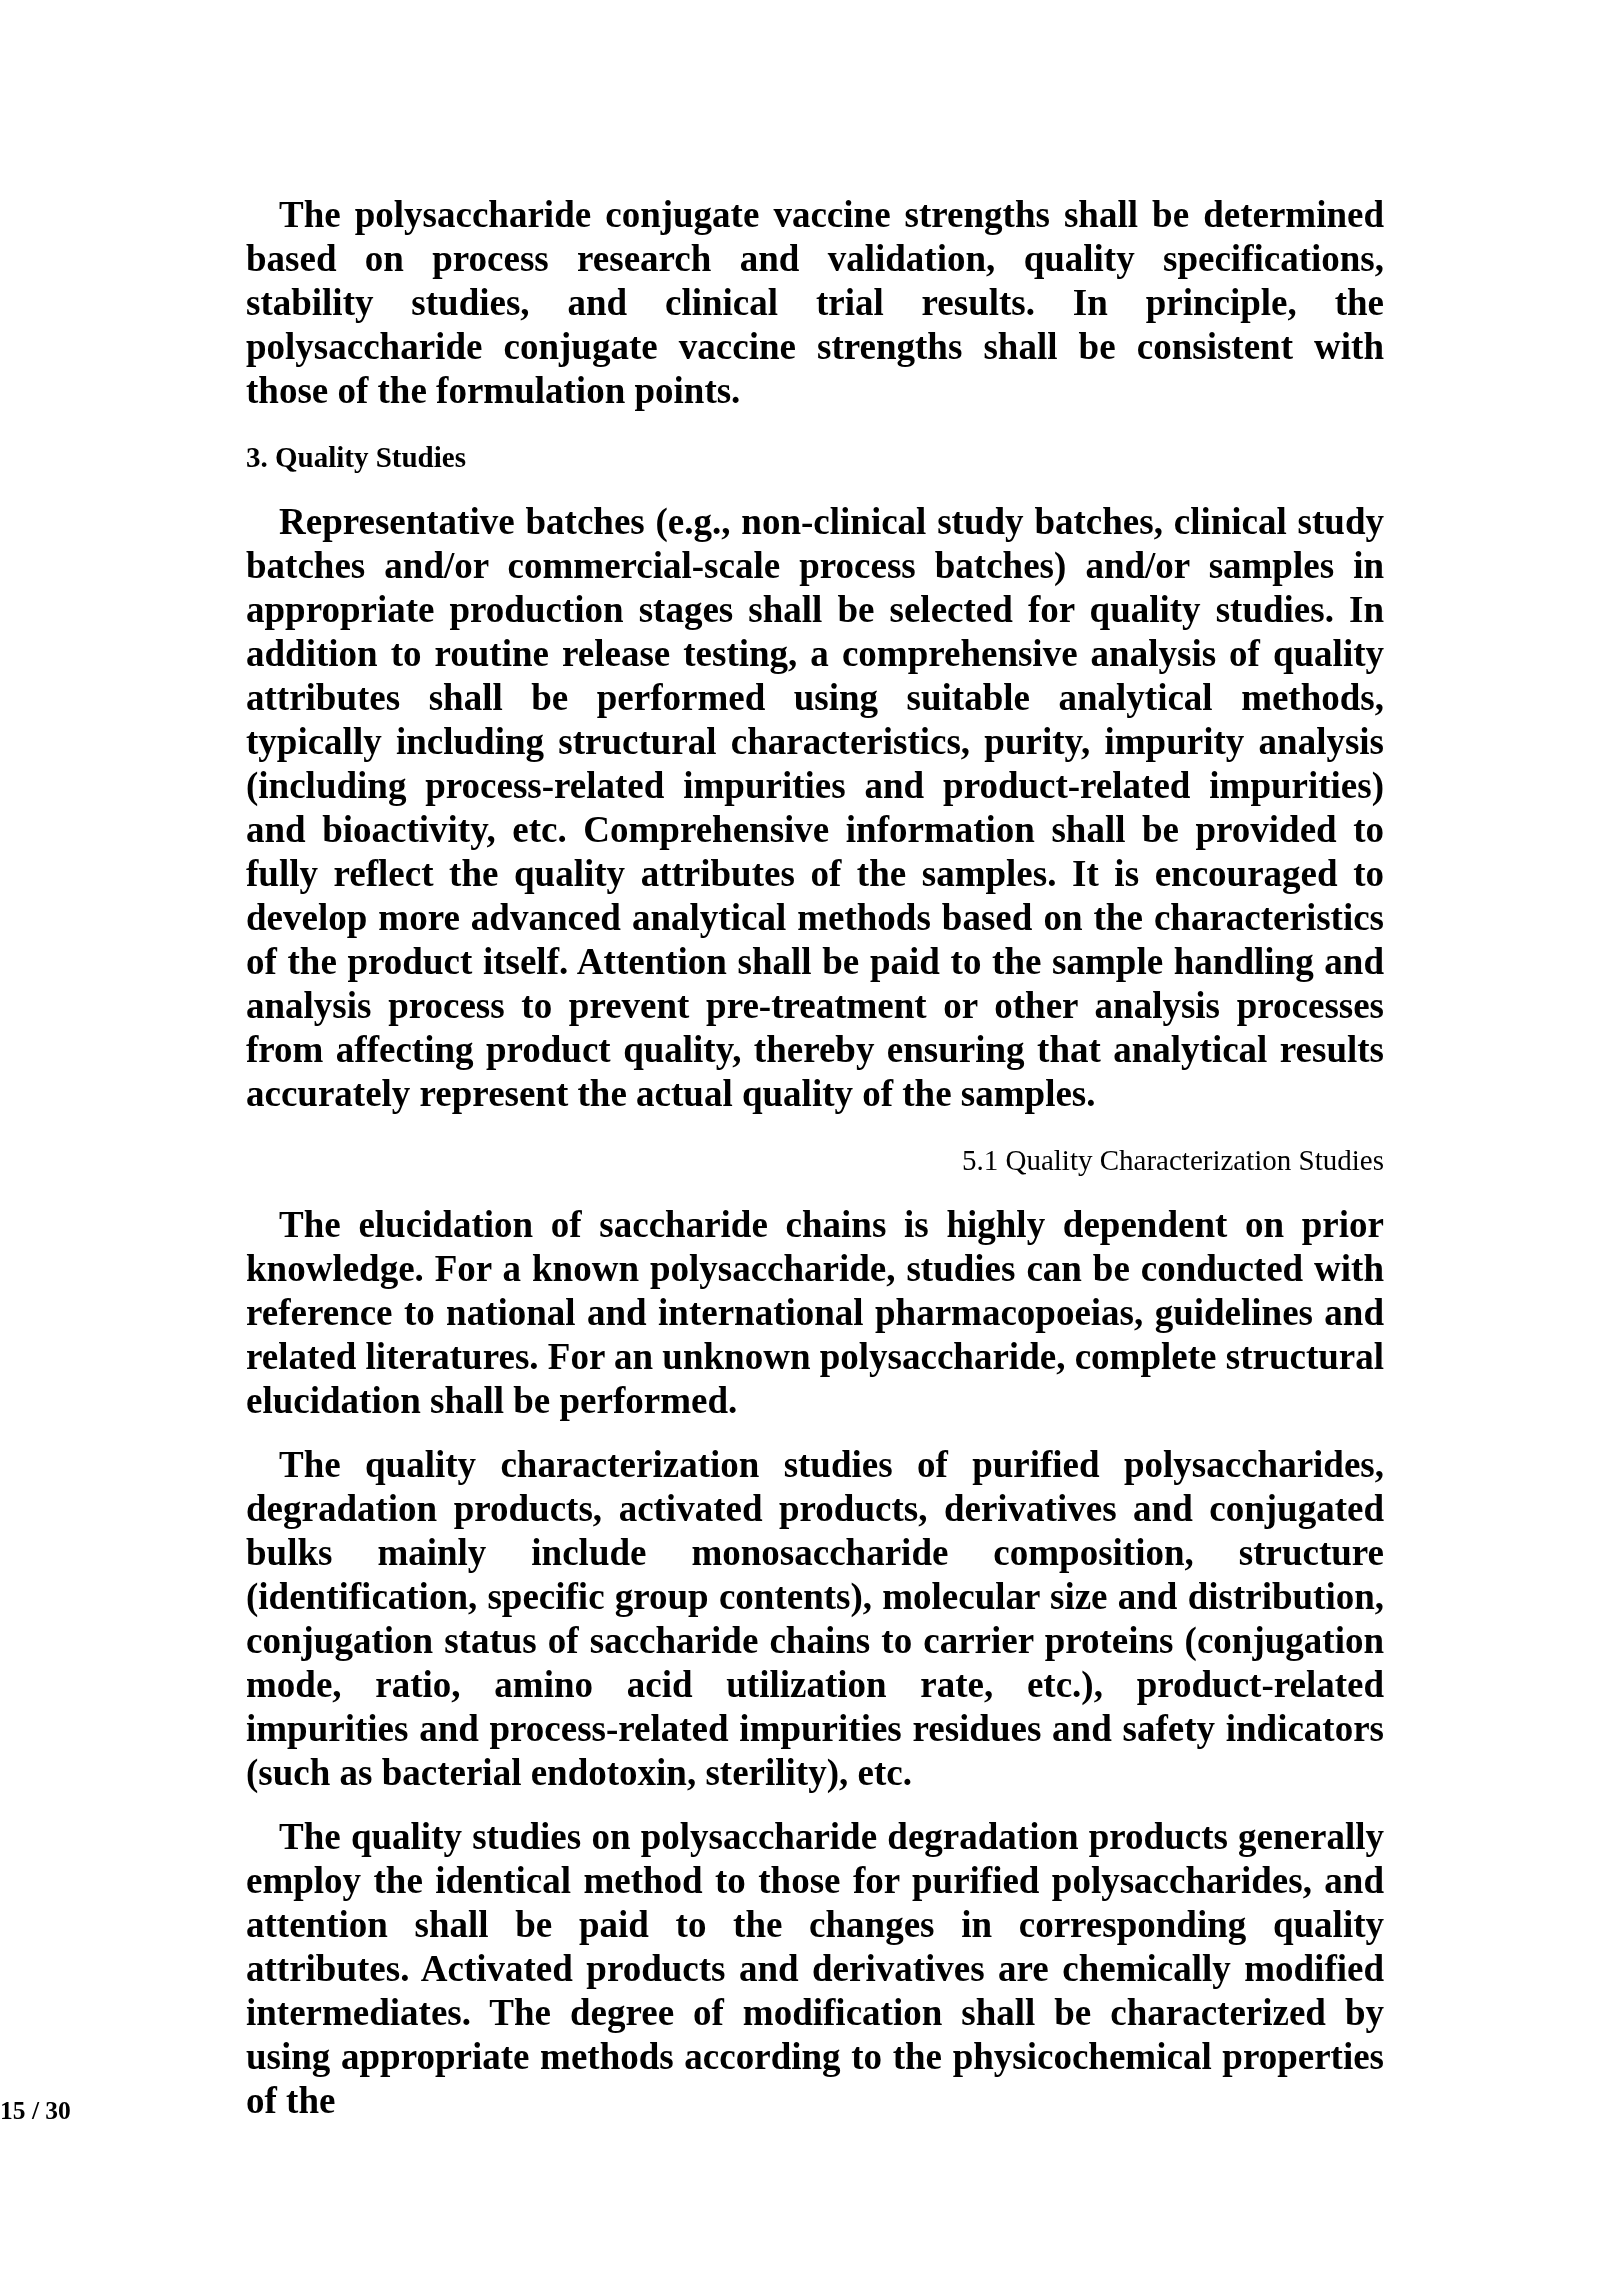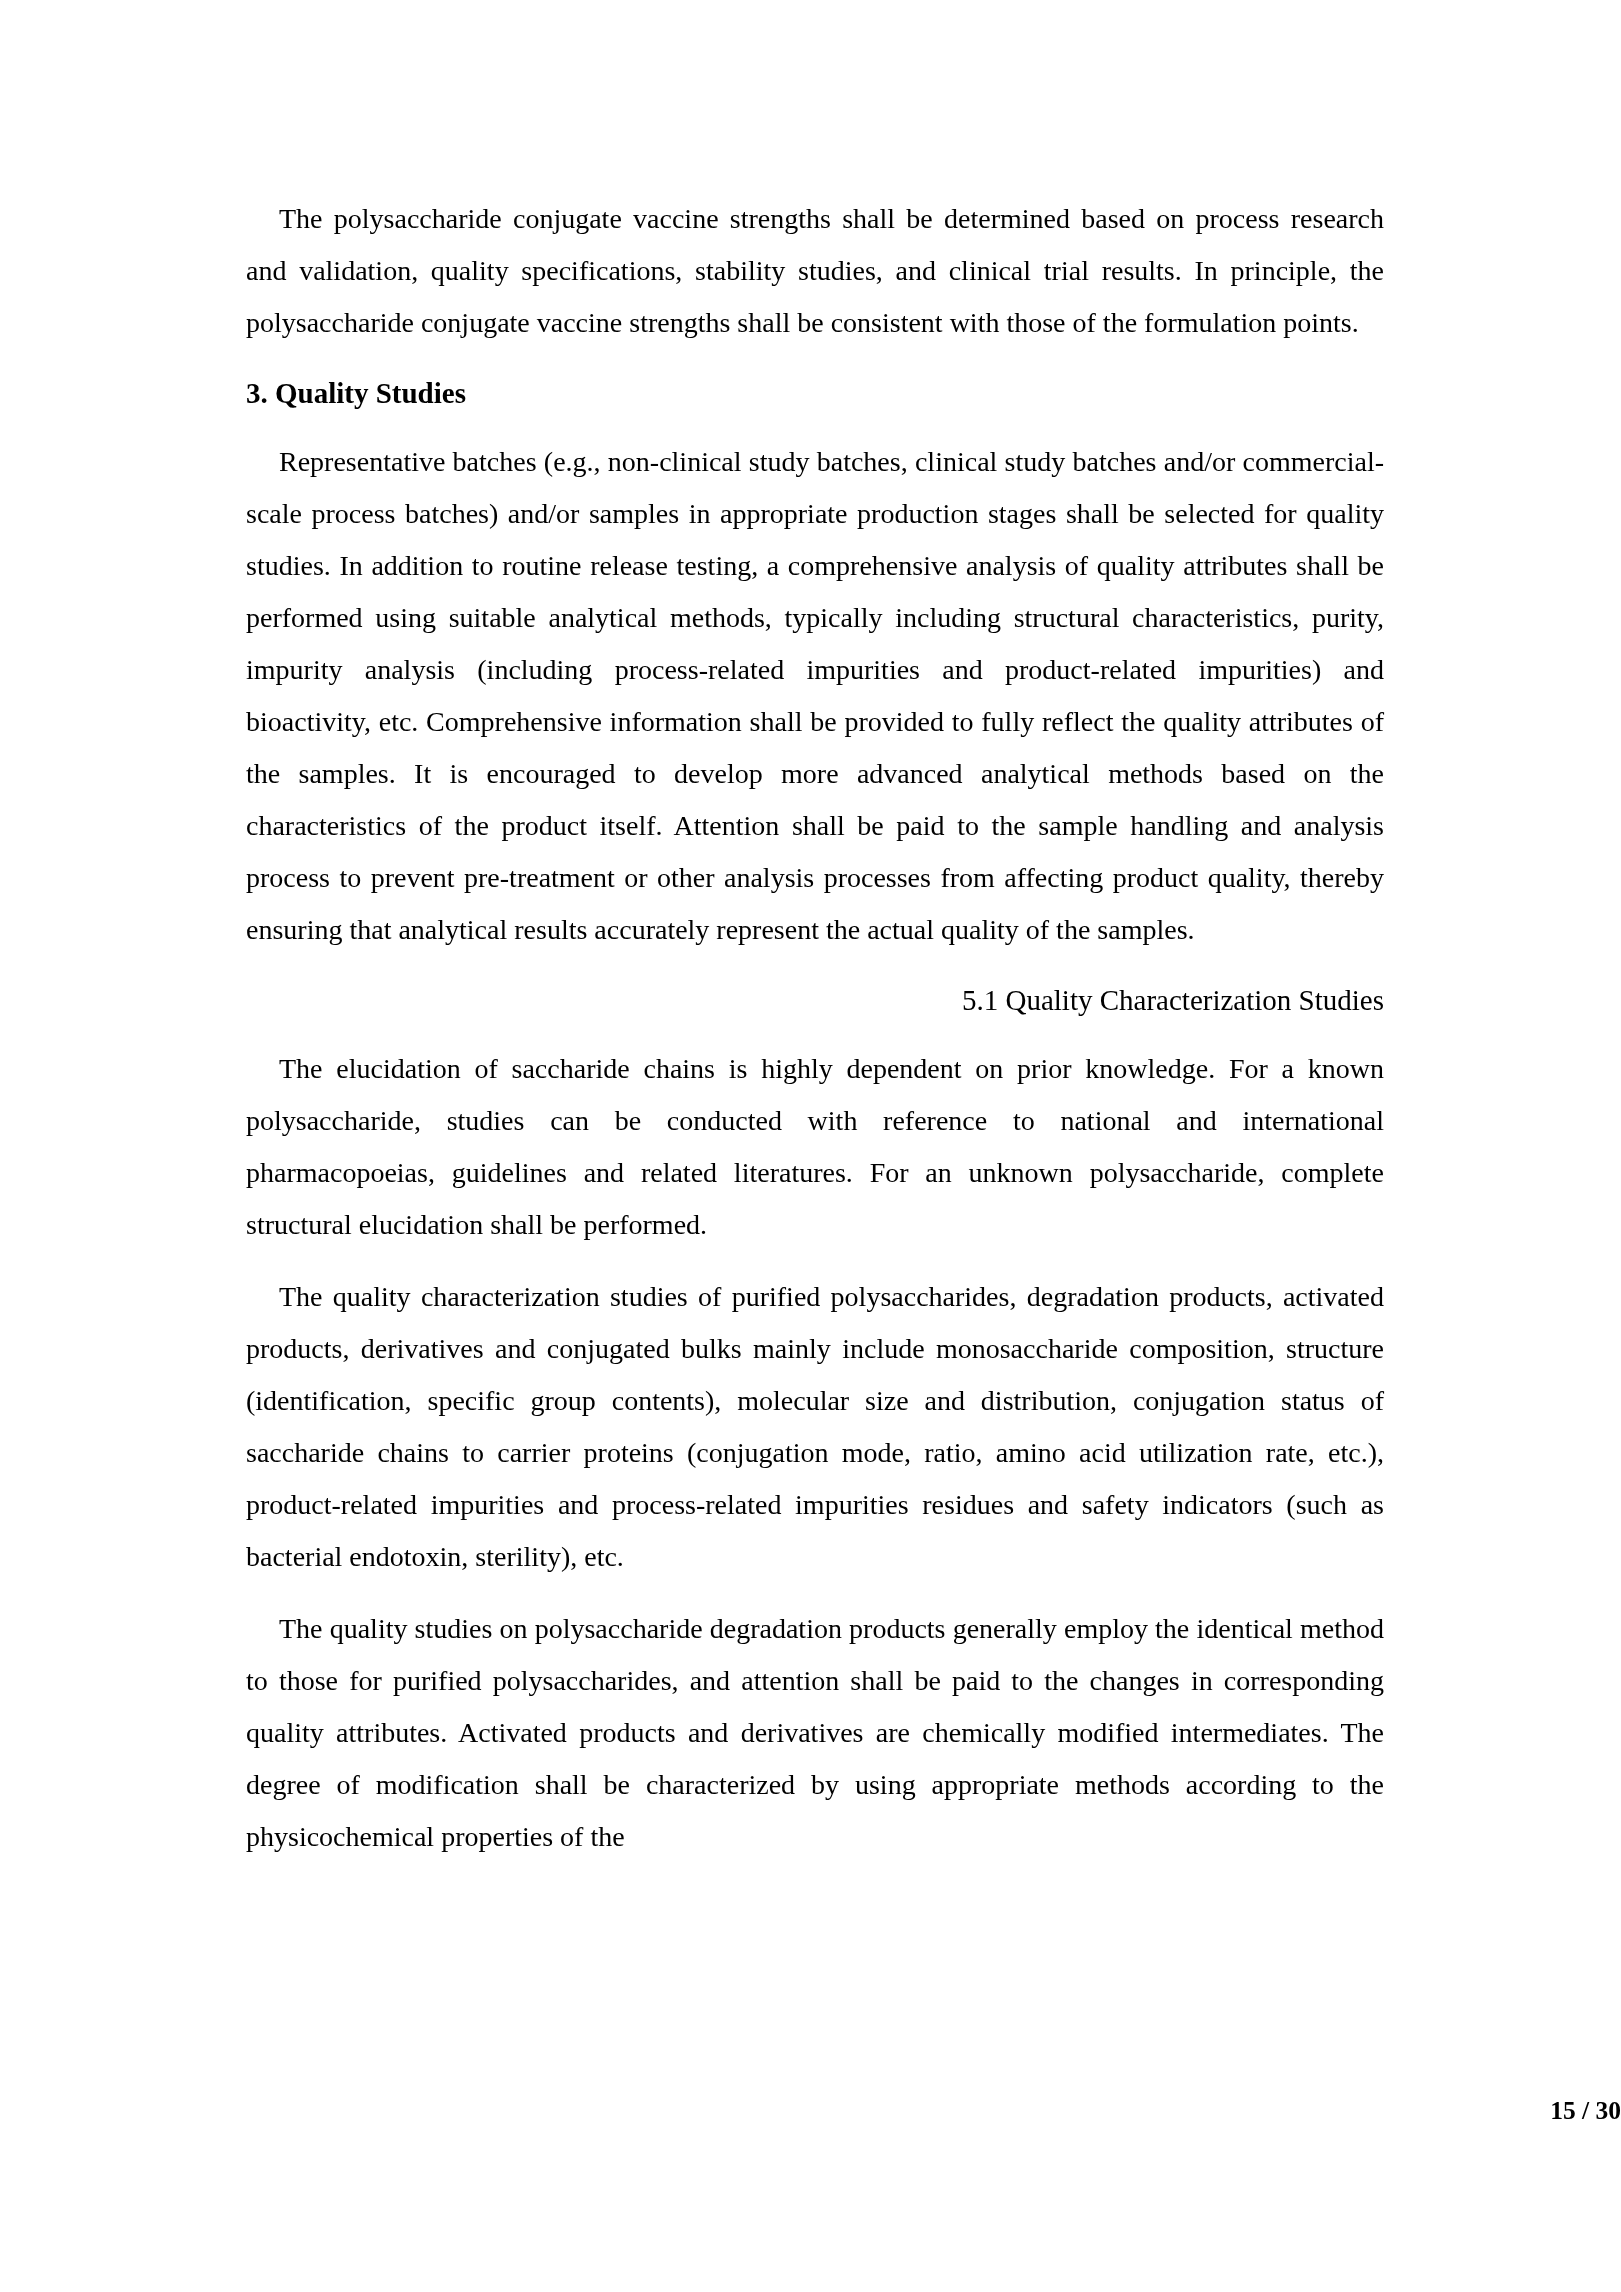--- a/index.html
+++ b/index.html
@@ -16,45 +16,46 @@
       color: #000000;
     }
     .page {
       position: absolute;
       left: 246px;
       top: 193px;
       width: 1138px;
     }
     .para {
       margin: 0 0 19.6px 0;
-      font-size: 28px;
-      line-height: 52px;
+      font-size: 37px;
+      line-height: 44px;
       text-align: justify;
       text-indent: 33px;
+      font-weight: bold;
     }
     .heading {
       margin: 0 0 19.6px 0;
       font-size: 29px;
       line-height: 48px;
       font-weight: bold;
       text-indent: 0;
     }
     .subheading {
       margin: 0 0 19.6px 0;
       font-size: 29px;
       line-height: 48px;
       text-indent: 33px;
       text-align: right;
     }
     .page-number {
       position: absolute;
       left: 0;
       width: 1621px;
       top: 2096px;
-      text-align: right;
+      text-align: left;
       font-size: 25.5px;
       font-weight: bold;
       font-family: "Liberation Serif", "DejaVu Serif", serif;
     }
   </style>
 </head>
 <body>
 
 <div class="page">
   <p class="para">The polysaccharide conjugate vaccine strengths shall be determined based on process research and validation, quality specifications, stability studies, and clinical trial results. In principle, the polysaccharide conjugate vaccine strengths shall be consistent with those of the formulation points.</p>

